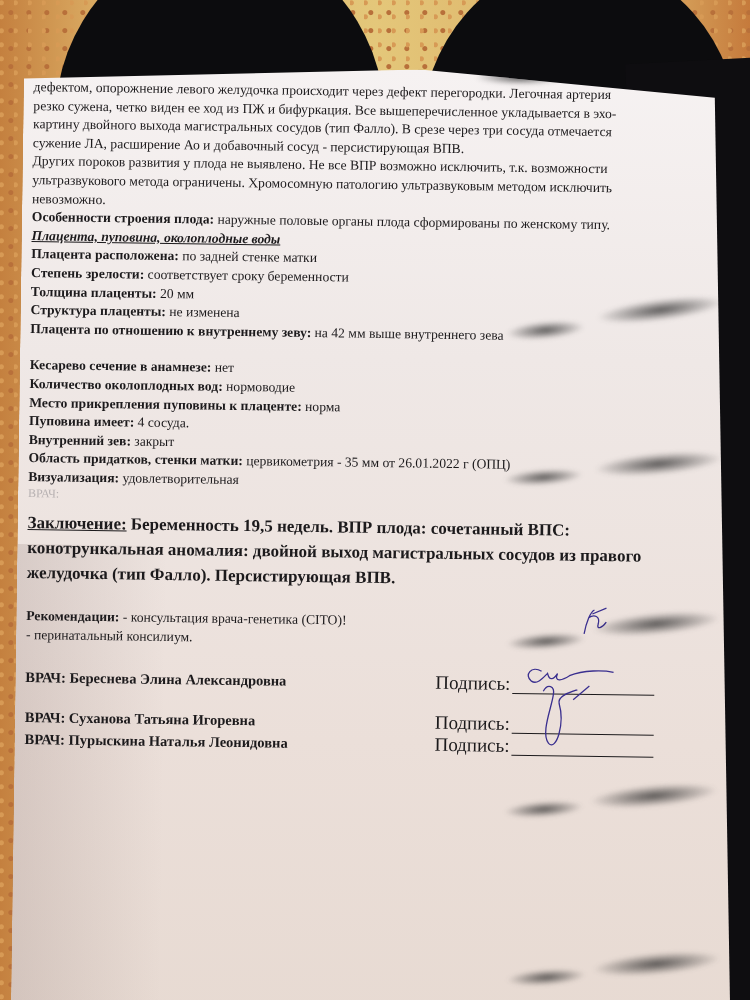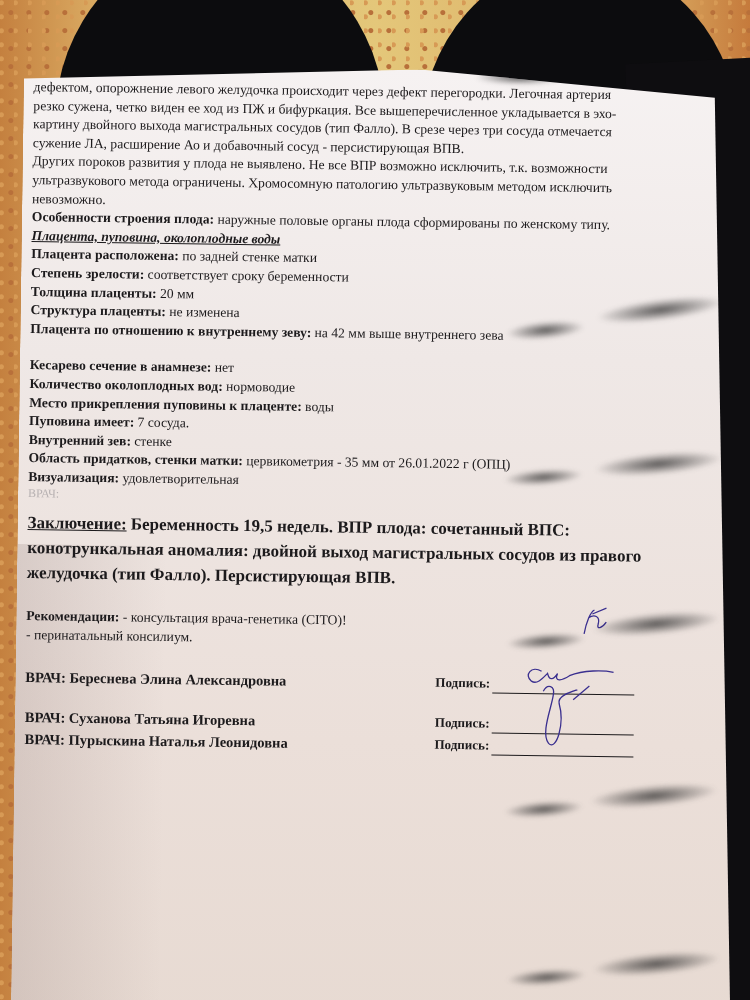--- a/index.html
+++ b/index.html
@@ -51,21 +51,21 @@
     .gap-sm { height: 18px; }
     .gap-md { height: 22px; }
     .conclusion {
       font-size: 17px; line-height: 25px; font-weight: bold; margin-top: 10px;
     }
     .conclusion .label { text-decoration: underline; }
     .ghost { color: rgba(80,80,90,0.35); font-size: 12px; line-height: 14px; }
     .signers { margin-top: 20px; }
     .signer-row { display: flex; align-items: flex-end; height: 22px; }
     .signer-row .name { width: 410px; font-size: 14.5px; }
-    .signer-row .sig-label { font-weight: bold; font-size: 13px; }
+    .signer-row .sig-label { font-weight: normal; font-size: 19px; }
     .signer-row .sig-line {
       display: inline-block; width: 142px; border-bottom: 1.5px solid #1c1a1c;
       height: 16px; margin-left: 2px;
     }
     .smudge {
       position: absolute; border-radius: 50%;
       background: radial-gradient(ellipse at center, rgba(40,40,40,0.75), rgba(40,40,40,0) 70%);
       filter: blur(2px);
     }
     .signature { position: absolute; }
@@ -104,23 +104,23 @@
       <p><span class="b">Толщина плаценты:</span><span> 20 мм</span></p>
       <p><span class="b">Структура плаценты:</span><span> не изменена</span></p>
       <p><span class="b">Плацента по отношению к внутреннему зеву:</span><span> на 42 мм выше внутреннего зева</span></p>
     </div>
 
     <div class="gap-sm"></div>
 
     <div>
       <p><span class="b">Кесарево сечение в анамнезе:</span><span> нет</span></p>
       <p><span class="b">Количество околоплодных вод:</span><span> нормоводие</span></p>
-      <p><span class="b">Место прикрепления пуповины к плаценте:</span><span> воды</span></p>
-      <p><span class="b">Пуповина имеет:</span><span> 7 сосуда.</span></p>
-      <p><span class="b">Внутренний зев:</span><span> стенке</span></p>
+      <p><span class="b">Место прикрепления пуповины к плаценте:</span><span> норма</span></p>
+      <p><span class="b">Пуповина имеет:</span><span> 4 сосуда.</span></p>
+      <p><span class="b">Внутренний зев:</span><span> закрыт</span></p>
       <p><span class="b">Область придатков, стенки матки:</span><span> цервикометрия - 35 мм от 26.01.2022 г (ОПЦ)</span></p>
       <p><span class="b">Визуализация:</span><span> удовлетворительная</span></p>
     </div>
 
     <p class="ghost">ВРАЧ:</p>
 
     <div class="conclusion">
       <p><span class="label">Заключение:</span><span> Беременность 19,5 недель. ВПР плода: сочетанный ВПС:</span></p>
       <p>конотрункальная аномалия: двойной выход магистральных сосудов из правого</p>
       <p>желудочка (тип Фалло). Персистирующая ВПВ.</p>

